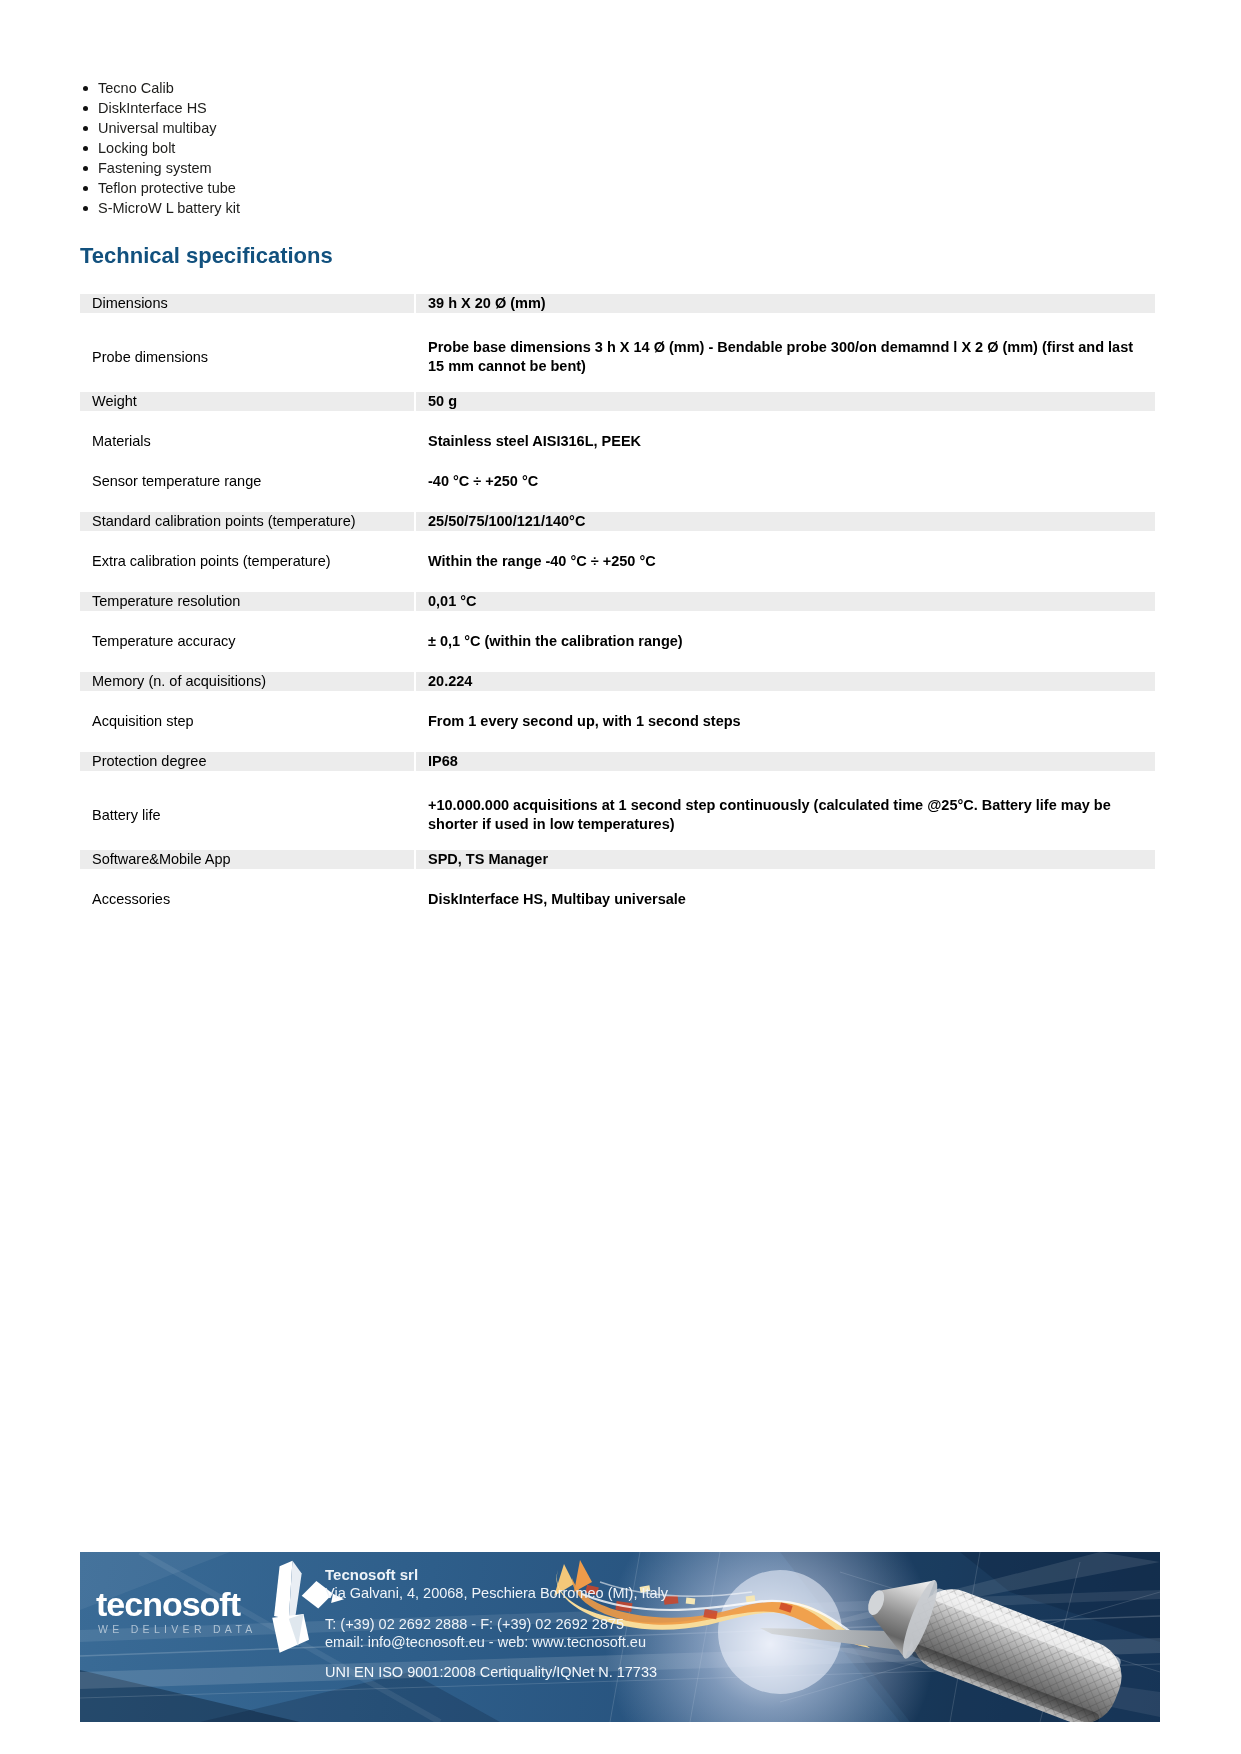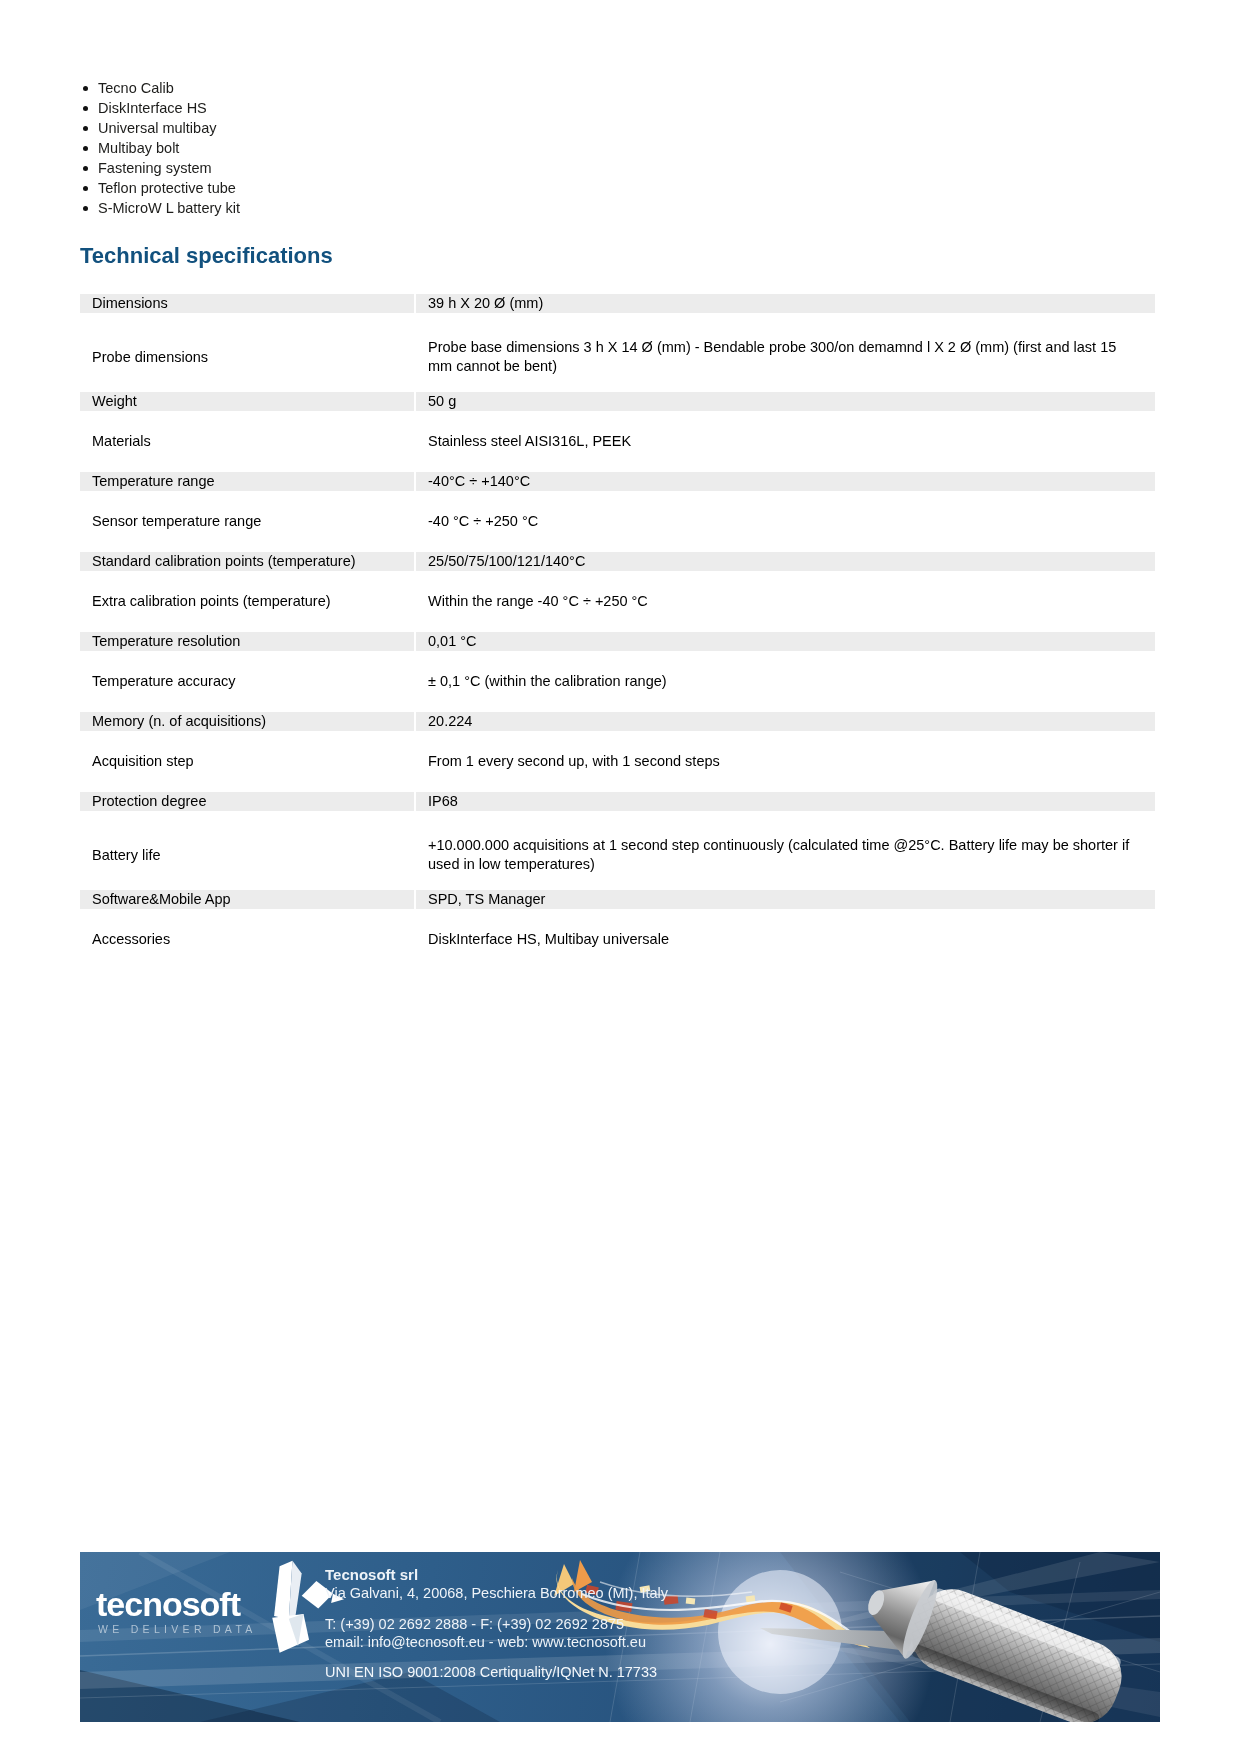--- a/index.html
+++ b/index.html
@@ -16,21 +16,21 @@
     position:absolute;top:243px;left:80px;margin:0;
     font-size:22px;font-weight:700;color:#12517e;letter-spacing:0;
   }
   
   .spec-table{position:absolute;top:283px;left:80px;width:1075px;}
   .row{display:flex;align-items:center;height:40px;}
   .row.tall{height:58px;align-items:center;}
   .row.tall .cell{padding-top:10px;}
   .cell{box-sizing:border-box;font-size:14.5px;line-height:19px;color:#000000;}
   .cell.label{width:334px;flex-shrink:0;padding-left:12px;margin-right:2px;}
-  .cell.value{flex:1;padding-left:12px;padding-right:16px;}
+  .cell.value{flex:1;padding-left:12px;padding-right:16px;font-weight:bold;}
   .row.gray .cell{background:#ececec;}
   
   .footer{
     position:absolute;left:80px;top:1552px;width:1080px;height:170px;overflow:hidden;
     background:linear-gradient(100deg,#3a6b96 0%,#2e5e8a 32%,#27527d 58%,#204569 82%,#1b3c60 100%);
   }
   .footer svg.deco{position:absolute;left:0;top:0;width:1080px;height:170px;display:block;}
   .logo{position:absolute;left:16px;top:5px;width:250px;height:130px;color:#fff;}
   .logo-brand{
     position:absolute;left:0;top:28px;font-size:34px;font-weight:700;letter-spacing:-1px;color:#ffffff;
@@ -48,21 +48,21 @@
 </style>
 </head>
 <body>
 
 <div class="page">
 
   <ul class="bullets">
     <li><span class="bullet-dot"></span><span>Tecno Calib</span></li>
     <li><span class="bullet-dot"></span><span>DiskInterface HS</span></li>
     <li><span class="bullet-dot"></span><span>Universal multibay</span></li>
-    <li><span class="bullet-dot"></span><span>Multibay bolt</span></li>
+    <li><span class="bullet-dot"></span><span>Locking bolt</span></li>
     <li><span class="bullet-dot"></span><span>Fastening system</span></li>
     <li><span class="bullet-dot"></span><span>Teflon protective tube</span></li>
     <li><span class="bullet-dot"></span><span>S-MicroW L battery kit</span></li>
   </ul>
 
   <h1 class="section-title">Technical specifications</h1>
 
   <div class="spec-table">
     <div class="row gray">
       <div class="cell label">Dimensions</div>
@@ -72,24 +72,20 @@
       <div class="cell label">Probe dimensions</div>
       <div class="cell value">Probe base dimensions 3 h X 14 Ø (mm) - Bendable probe 300/on demamnd l X 2 Ø (mm) (first and last 15 mm cannot be bent)</div>
     </div>
     <div class="row gray">
       <div class="cell label">Weight</div>
       <div class="cell value">50 g</div>
     </div>
     <div class="row">
       <div class="cell label">Materials</div>
       <div class="cell value">Stainless steel AISI316L, PEEK</div>
-    </div>
-    <div class="row gray">
-      <div class="cell label">Temperature range</div>
-      <div class="cell value">-40°C ÷ +140°C</div>
     </div>
     <div class="row">
       <div class="cell label">Sensor temperature range</div>
       <div class="cell value">-40 °C ÷ +250 °C</div>
     </div>
     <div class="row gray">
       <div class="cell label">Standard calibration points (temperature)</div>
       <div class="cell value">25/50/75/100/121/140°C</div>
     </div>
     <div class="row">

